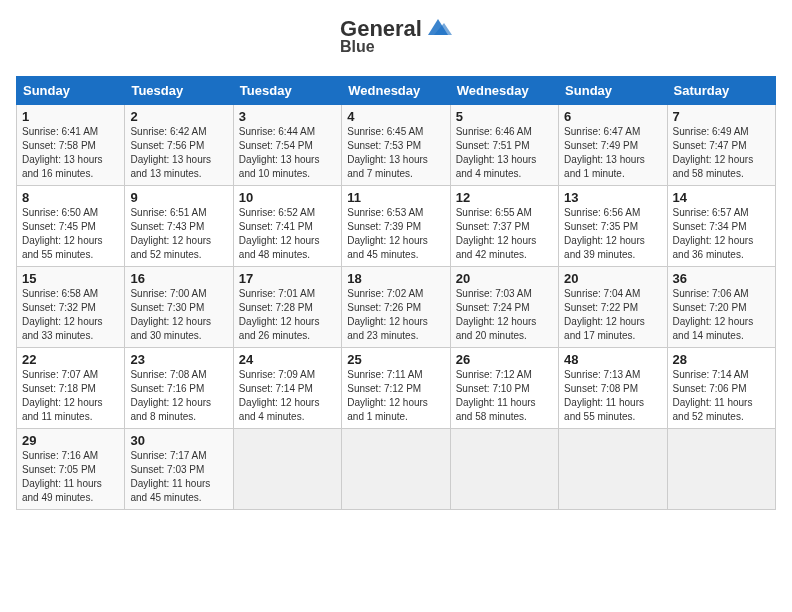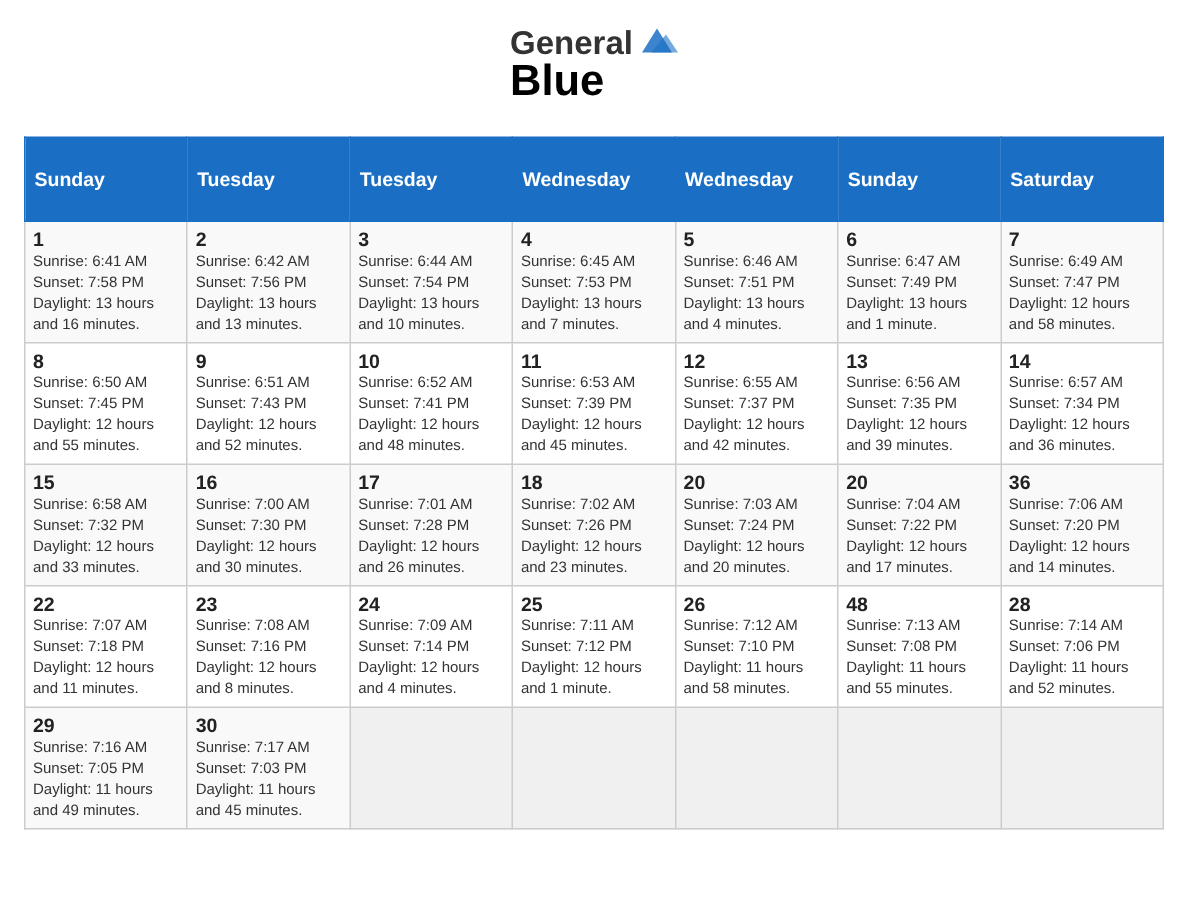--- a/index.html
+++ b/index.html
@@ -39,21 +39,21 @@
     }
     table {
       width: 100%;
       border-collapse: collapse;
       font-size: 10.5px;
     }
     thead tr th {
       background: #1a6fc4;
       color: #fff;
       text-align: left;
-      padding: 20px 6px;
+      padding: 6px 6px;
       font-size: 13px;
       font-weight: bold;
       border: 1px solid #1a6fc4;
     }
     tbody tr td {
       border: 1px solid #ccc;
       vertical-align: top;
       padding: 4px 5px;
       width: 14.28%;
       min-height: 70px;
@@ -83,21 +83,21 @@
 
 <div class="header">
   <div class="logo">
     <div class="logo-row">
       <span style="font-size:22px;font-weight:bold;color:#333;">General</span>
       <svg width="28" height="22" viewBox="0 0 28 22" style="margin-left:2px;margin-top:-2px;">
         <polygon points="4,18 14,2 24,18" fill="#1a6fc4" opacity="0.85"></polygon>
         <polygon points="10,18 20,6 28,18" fill="#1a6fc4" opacity="0.6"></polygon>
       </svg>
     </div>
-    <span style="font-size:29px;font-weight:bold;color:#000000;margin-top:-4px;">Blue</span>
+    <span style="font-size:16px;font-weight:bold;color:#404040;margin-top:-4px;">Blue</span>
   </div>
   <div class="title-block">
     <div class="month-title"></div>
     <div class="location"></div>
   </div>
 </div>
 
 <table>
   <thead>
     <tr id="header-row">

